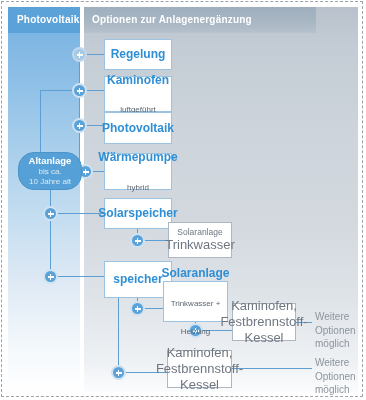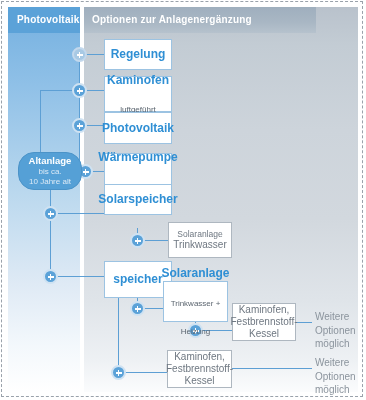--- a/index.html
+++ b/index.html
@@ -69,21 +69,21 @@
     position:absolute;box-sizing:border-box;
     background:#ffffff;border:1px solid #9cc3e2;
     display:flex;flex-direction:column;align-items:center;justify-content:center;
     text-align:center;line-height:1.22;
   }
   .box .t{color:#2f8fd4;font-size:12px;font-weight:bold;}
   .box .s{color:#5c6670;font-size:8px;margin-top:18px;}
 
   .box.grey{border:1px solid #aeb7c0;}
   .box.grey .t{color:#6e7781;font-size:8.5px;font-weight:normal;}
-  .box.grey .s{color:#6e7781;font-size:10px;margin-top:0;}
+  .box.grey .s{color:#6e7781;font-size:13px;margin-top:0;}
 
   .base{
     position:absolute;box-sizing:border-box;
     background:#55a0d6;border:1px solid #4b93c8;
     display:flex;flex-direction:column;align-items:center;justify-content:center;
     text-align:center;line-height:1.25;
   }
   .base .t{color:#ffffff;font-size:9.5px;font-weight:bold;}
   .base .s{color:#dceaf6;font-size:8px;}
 
@@ -158,21 +158,21 @@
 
   <div class="box" style="left:104px;top:112px;width:68px;height:32px;">
     <div class="t">Photovoltaik</div>
   </div>
 
   <div class="box" style="left:104px;top:153px;width:68px;height:37px;">
     <div class="t">Wärmepumpe</div>
     <div class="s">hybrid</div>
   </div>
 
-  <div class="box" style="left:104px;top:184px;width:68px;height:31px;">
+  <div class="box" style="left:104px;top:198px;width:68px;height:31px;">
     <div class="t">Solarspeicher</div>
   </div>
 
   <div class="box" style="left:104px;top:261px;width:68px;height:37px;">
     <div class="t">speicher</div>
   </div>
 
   <div class="base" style="left:18px;top:152px;width:64px;height:38px;border-radius:16px;">
     <div class="t">Altanlage</div>
     <div class="s">bis ca.</div>

